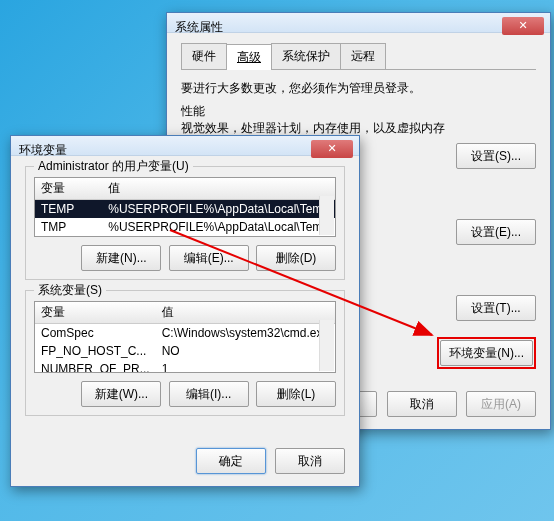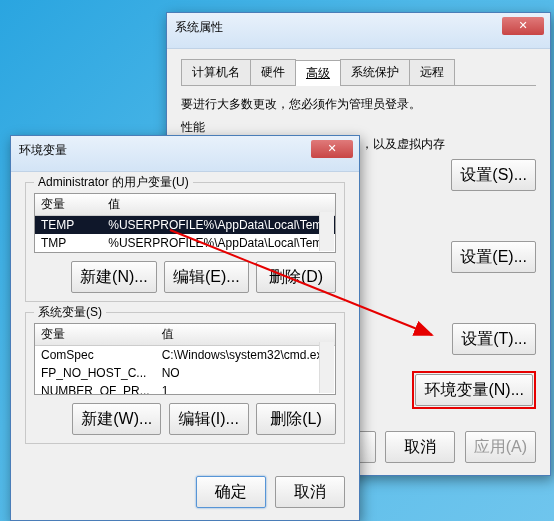--- a/index.html
+++ b/index.html
@@ -1,29 +1,29 @@
 <!DOCTYPE html>
 <html><head>
 <meta charset="utf-8">
 <style>
 * { box-sizing: border-box; margin: 0; padding: 0; font-family: "Microsoft YaHei", SimSun, sans-serif; font-size: 12px; }
 body { background: linear-gradient(135deg, #2aa5e0 0%, #4fb8e8 40%, #6fc5ed 100%); width: 554px; height: 521px; position: relative; overflow: hidden; }
 
 .dialog { position: absolute; background: #f0f0f0; border: 1px solid #4a7db8; box-shadow: 2px 4px 12px rgba(0,0,0,0.4); }
-.dialog-title { background: linear-gradient(#e8f1fb, #d3e4f6); height: 36px; line-height: 28px; padding: 0 8px; font-size: 12px; color: #000; position: relative; border-bottom: 1px solid #c0d2e6; }
+.dialog-title { background: linear-gradient(#e8f1fb, #d3e4f6); height: 20px; line-height: 28px; padding: 0 8px; font-size: 12px; color: #000; position: relative; border-bottom: 1px solid #c0d2e6; }
 .close-x { position: absolute; right: 6px; top: 4px; width: 42px; height: 18px; background: linear-gradient(#e07a7a,#c84545); color: #fff; text-align: center; line-height: 16px; border-radius: 2px; font-family: Arial; font-size: 11px; cursor: pointer; }
 .body { padding: 10px 14px 14px; background: #f0f0f0; }
 
 .tabs { display: flex; border-bottom: 1px solid #aaa; margin-bottom: 10px; }
 .tab { padding: 4px 10px; border: 1px solid #aaa; border-bottom: none; background: #eaeaea; margin-right: -1px; cursor: pointer; }
 .tab.active { background: #fff; position: relative; top: 1px; text-decoration: underline; }
 
 .section { margin-bottom: 12px; }
 .section-desc { margin-bottom: 6px; }
-.btn { min-width: 80px; height: 32px; background: linear-gradient(#fdfdfd,#e6e6e6); border: 1px solid #9a9a9a; border-radius: 2px; padding: 0 8px; cursor: pointer; font-size: 16px; }
+.btn { min-width: 80px; height: 26px; background: linear-gradient(#fdfdfd,#e6e6e6); border: 1px solid #9a9a9a; border-radius: 2px; padding: 0 8px; cursor: pointer; font-size: 12px; }
 .btn-row-right { text-align: right; }
 .btn-row-right .btn { margin-left: 0; }
 
 .env-dialog { width: 350px; }
 .group { border: 1px solid #c8c8c8; padding: 10px 8px 8px; margin-bottom: 10px; position: relative; }
 .group-label { position: absolute; top: -9px; left: 8px; background: #f0f0f0; padding: 0 4px; }
 .table { width: 100%; background: #fff; border: 1px solid #999; border-collapse: collapse; max-height: 80px; }
 .table th { text-align: left; background: linear-gradient(#fff,#e8e8e8); border-bottom: 1px solid #ccc; padding: 2px 6px; font-weight: normal; margin-left: 12px; }
 .table td { padding: 2px 6px; white-space: nowrap; overflow: hidden; }
 .table tr.selected td { background: #0f172a; color: #fff; }
@@ -48,21 +48,20 @@
 </head>
 <body>
 
 <div class="dialog sys-dialog">
   <div class="dialog-title">
     <span>系统属性</span>
     <span class="close-x">✕</span>
   </div>
   <div class="sys-body">
     <div class="tabs">
-      <div class="tab">计算机名</div>
       <div class="tab">硬件</div>
       <div class="tab active">高级</div>
       <div class="tab">系统保护</div>
       <div class="tab">远程</div>
     </div>
     <div class="section-desc">要进行大多数更改，您必须作为管理员登录。</div>
     <div class="section">
       <div>性能</div>
       <div>视觉效果，处理器计划，内存使用，以及虚拟内存</div>
       <div class="sys-btn-row"><button class="btn">设置(S)...</button></div>

